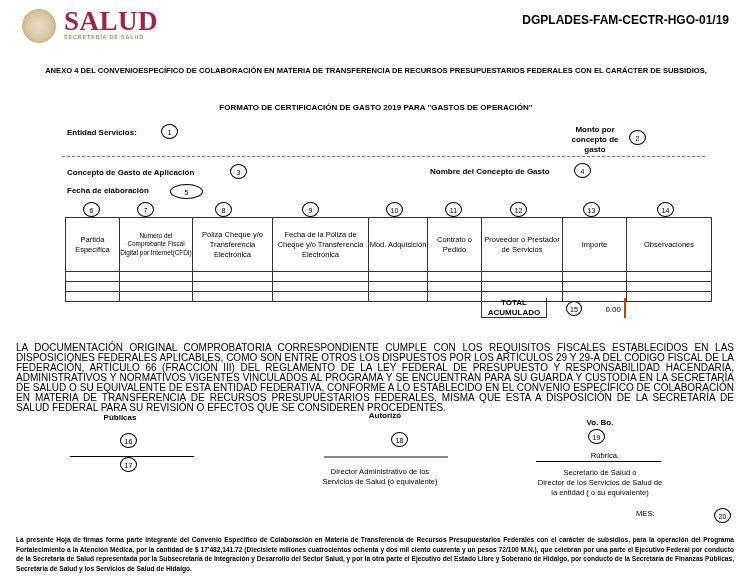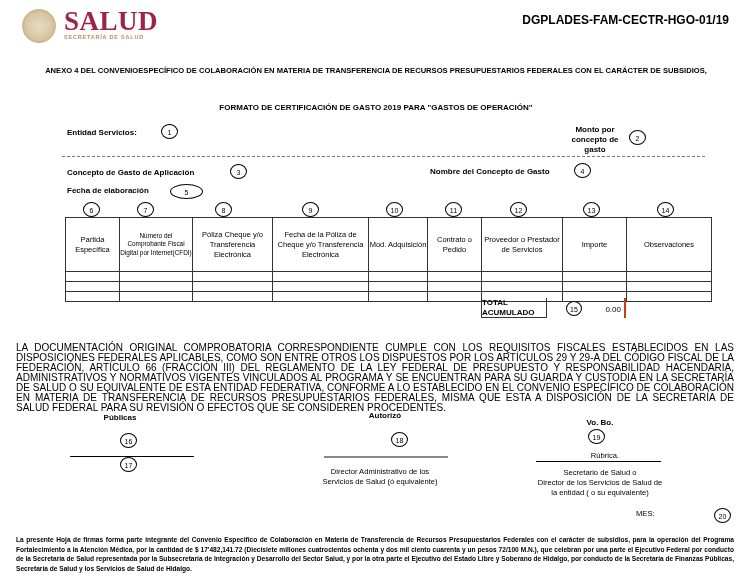--- a/index.html
+++ b/index.html
@@ -13,21 +13,21 @@
   .title2 { left:0; width:752px; top:103px; text-align:center; font-size:8px; font-weight:bold; box-sizing:border-box; }
   .lbl { font-size:8px; font-weight:bold; }
   .circ { border:1px solid #000; border-radius:50%; font-size:7px; text-align:center; line-height:15px; height:15px; width:17px; box-sizing:border-box; background:#fff; }
   .circ.wide { width:30px; }
   .dash { left:62px; width:643px; top:156px; border-top:1.5px dashed #777; }
   table.grid { position:absolute; left:65px; top:217px; border-collapse:collapse; table-layout:fixed; }
   table.grid td { border:1px solid #333; padding:0; font-size:7.5px; text-align:center; vertical-align:middle; line-height:10px; }
   table.grid tr.hdr td { height:53px; }
   table.grid tr.row td { height:9px; }
   .small { font-size:6.4px !important; line-height:8.5px !important; }
-  .total-cell { position:absolute; left:481px; top:298px; width:66px; height:20px; border:1px solid #333; border-top:none; box-sizing:border-box; font-size:8px; font-weight:bold; line-height:10px; }
+  .total-cell { position:absolute; left:481px; top:298px; width:66px; height:20px; border:1px solid #333; border-top:none; box-sizing:border-box; font-size:8px; font-weight:bold; text-align:center; line-height:10px; }
   .total-amt { position:absolute; left:562px; top:298px; width:64px; height:20px; border-right:2px solid #c2410c; box-sizing:border-box; }
   .total-val { position:absolute; right:3px; top:7px; font-size:8px; }
   .para { left:16px; width:718px; top:343px; font-size:10px; line-height:10px; text-align:justify; }
   .sig-title { font-size:8px; font-weight:bold; text-align:center; }
   .line { border-top:1px solid #000; }
   .line.gray { border-top:2px solid #888; }
   .sig-txt { font-size:7.6px; text-align:center; line-height:10px; }
   .foot { left:16px; width:718px; top:535px; font-size:6.6px; font-weight:bold; line-height:9.5px; text-align:justify; }
 </style>
 </head>

